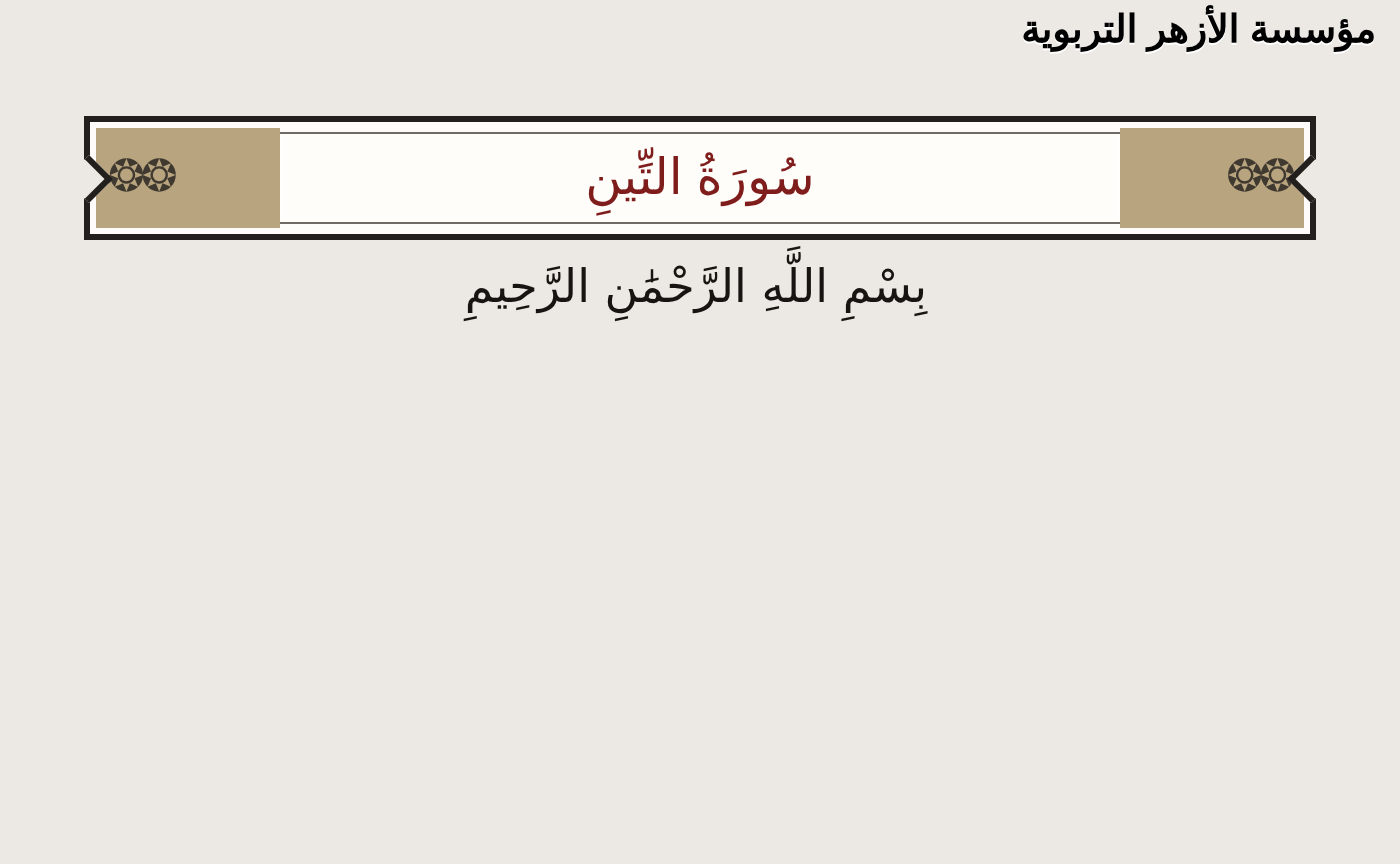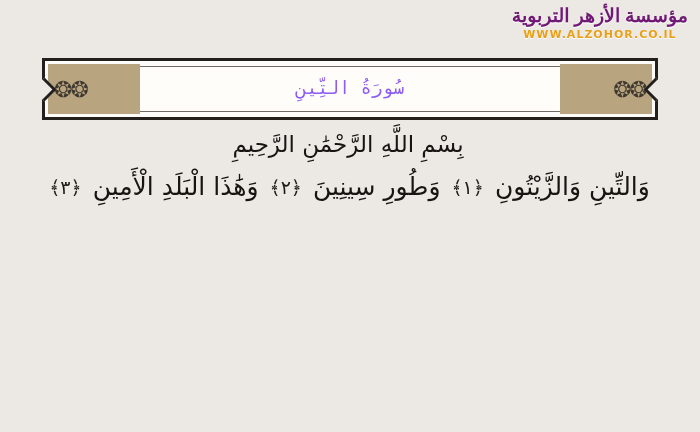--- a/index.html
+++ b/index.html
@@ -18,24 +18,24 @@
   
   .brand {
     position: absolute;
     top: 6px;
     right: 12px;
     text-align: center;
     line-height: 1.1;
     direction: rtl;
   }
   .brand-title {
-    font-family: Liberation Serif, serif;
+    font-family: Liberation Sans, sans-serif;
     font-size: 19px;
     font-weight: bold;
-    color: #701a75;
+    color: #000000;
     letter-spacing: 0px;
     text-shadow: 0 1px 0 #fff;
     white-space: nowrap;
   }
   .brand-url {
     margin-top: 2px;
     font-family: "DejaVu Sans", sans-serif;
     font-size: 11px;
     font-weight: bold;
     color: #e8a019;
@@ -116,23 +116,23 @@
     bottom: 6px;
     left: 96px;
     right: 96px;
     background: #fffdf9;
     border: 1px solid #8e8madd;
     display: flex;
     align-items: center;
     justify-content: center;
   }
   .surah-name {
-    font-family: Liberation Mono, monospace;
-    font-size: 18px;
-    color: #8b5cf6;
+    font-family: Liberation Sans, sans-serif;
+    font-size: 25px;
+    color: #7f1d1d;
     direction: rtl;
     white-space: nowrap;
     line-height: 1;
   }
 
   
   .quran {
     position: absolute;
     top: 132px;
     left: 40px;
@@ -161,21 +161,20 @@
     color: #1d1a17;
     vertical-align: middle;
     margin: 0 3px;
   }
 </style>
 </head>
 <body>
 
 <div class="brand">
   <div class="brand-title">مؤسسة الأزهر التربوية</div>
-  <div class="brand-url">WWW.ALZOHOR.CO.IL</div>
 </div>
 
 <div class="banner-wrap">
   <div class="banner">
     <div class="banner-inner"></div>
 
     <div class="banner-side left">
       <span class="orn">❂❂</span>
     </div>
     <div class="banner-side right">
@@ -188,24 +187,16 @@
     <div class="banner-plate">
       <div class="surah-name">سُورَةُ التِّينِ</div>
     </div>
   </div>
 </div>
 
 <div class="quran">
 
   <div class="line basmala">بِسْمِ اللَّهِ الرَّحْمَٰنِ الرَّحِيمِ</div>
 
-  <div class="line ayah-line">
-    <span>وَالتِّينِ وَالزَّيْتُونِ</span>
-    <span class="ayah-mark">﴿١﴾</span>
-    <span>وَطُورِ سِينِينَ</span>
-    <span class="ayah-mark">﴿٢﴾</span>
-    <span>وَهَٰذَا الْبَلَدِ الْأَمِينِ</span>
-    <span class="ayah-mark">﴿٣﴾</span>
-  </div>
 
 
 
 </div>
 
 </body></html>

